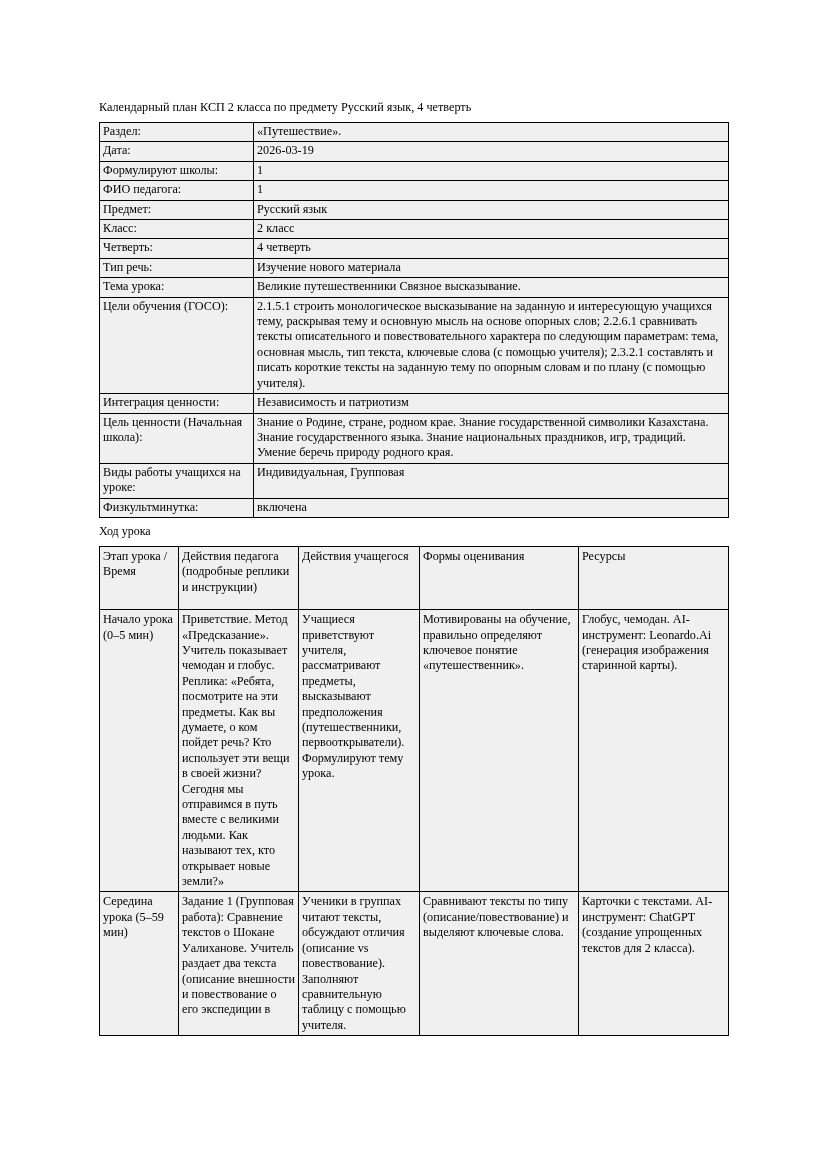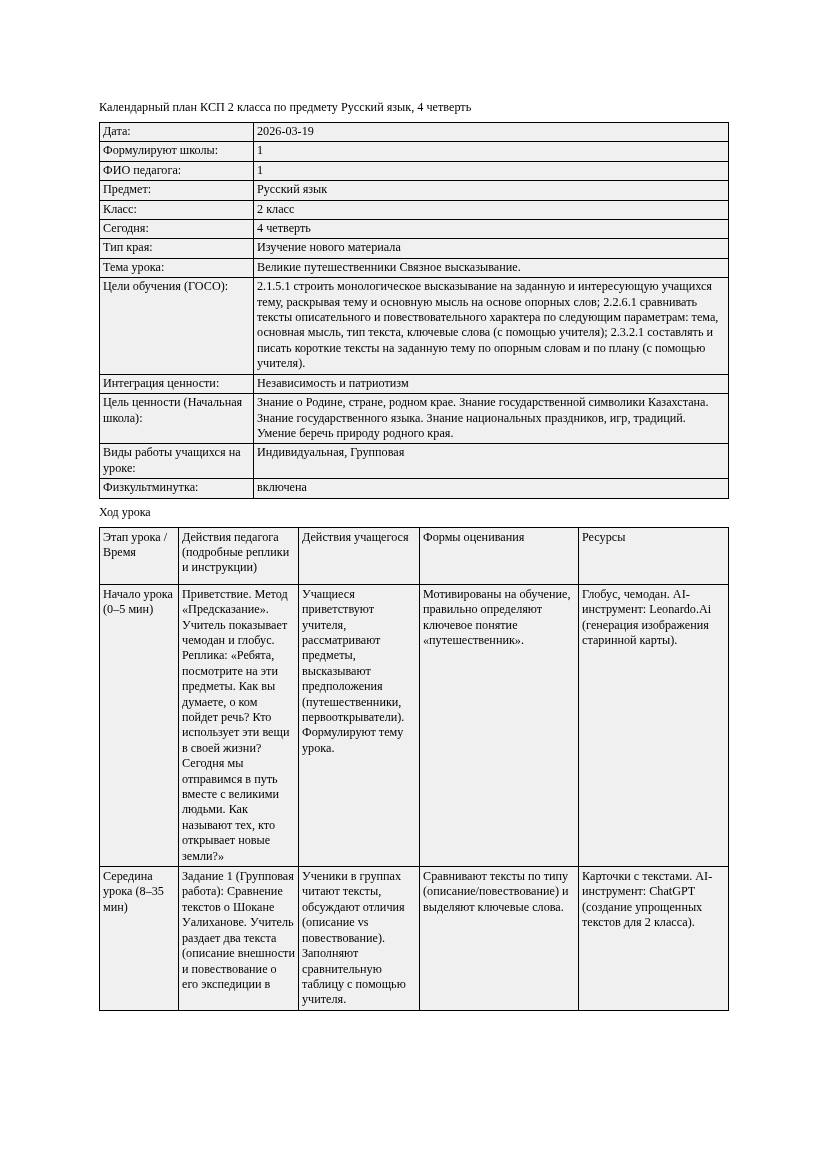--- a/index.html
+++ b/index.html
@@ -67,21 +67,21 @@
     margin: 6px 0 7px 0;
   }
 
   
   .flow-table col.f1 { width: 79px;  }
   .flow-table col.f2 { width: 120px; }
   .flow-table col.f3 { width: 121px; }
   .flow-table col.f4 { width: 159px; }
   .flow-table col.f5 { width: 150px; }
 
-  .flow-table .hdr td { padding-bottom: 8px; }
+  .flow-table .hdr td { padding-bottom: 14px; }
   .flow-table td { padding-top: 2px; }
 
   
   .clip-wrap {
     overflow: hidden;
   }
 </style>
 </head>
 <body>
 
@@ -90,45 +90,49 @@
 
     <p class="doc-title">Календарный план КСП 2 класса по предмету Русский язык, 4 четверть</p>
 
     <table class="info-table">
       <colgroup>
           <col class="c1">
           <col class="c2">
         </colgroup>
       <tbody>
         <tr>
+          <td>Раздел:</td>
+          <td>«Путешествие».</td>
+        </tr>
+        <tr>
           <td>Дата:</td>
           <td>2026-03-19</td>
         </tr>
         <tr>
           <td>Формулируют школы:</td>
           <td>1</td>
         </tr>
         <tr>
           <td>ФИО педагога:</td>
           <td>1</td>
         </tr>
         <tr>
           <td>Предмет:</td>
           <td>Русский язык</td>
         </tr>
         <tr>
           <td>Класс:</td>
           <td>2 класс</td>
         </tr>
         <tr>
-          <td>Сегодня:</td>
+          <td>Четверть:</td>
           <td>4 четверть</td>
         </tr>
         <tr>
-          <td>Тип края:</td>
+          <td>Тип речь:</td>
           <td>Изучение нового материала</td>
         </tr>
         <tr>
           <td>Тема урока:</td>
           <td>Великие путешественники Связное высказывание.</td>
         </tr>
         <tr>
           <td>Цели обучения (ГОСО):</td>
           <td>2.1.5.1 строить монологическое высказывание на заданную и интересующую учащихся тему, раскрывая тему и основную мысль на основе опорных слов; 2.2.6.1 сравнивать тексты описательного и повествовательного характера по следующим параметрам: тема, основная мысль, тип текста, ключевые слова (с помощью учителя); 2.3.2.1 составлять и писать короткие тексты на заданную тему по опорным словам и по плану (с помощью учителя).</td>
         </tr>
@@ -171,21 +175,21 @@
             <td>Ресурсы</td>
           </tr>
           <tr>
             <td>Начало урока (0–5 мин)</td>
             <td>Приветствие. Метод «Предсказание». Учитель показывает чемодан и глобус. Реплика: «Ребята, посмотрите на эти предметы. Как вы думаете, о ком пойдет речь? Кто использует эти вещи в своей жизни? Сегодня мы отправимся в путь вместе с великими людьми. Как называют тех, кто открывает новые земли?»</td>
             <td>Учащиеся приветствуют учителя, рассматривают предметы, высказывают предположения (путешественники, первооткрыватели). Формулируют тему урока.</td>
             <td>Мотивированы на обучение, правильно определяют ключевое понятие «путешественник».</td>
             <td>Глобус, чемодан. AI-инструмент: Leonardo.Ai (генерация изображения старинной карты).</td>
           </tr>
           <tr>
-            <td>Середина урока (8–35 мин)</td>
+            <td>Середина урока (5–59 мин)</td>
             <td>Задание 1 (Групповая работа): Сравнение текстов о Шокане Уалиханове. Учитель раздает два текста (описание внешности и повествование о его экспедиции в</td>
             <td>Ученики в группах читают тексты, обсуждают отличия (описание vs повествование). Заполняют сравнительную таблицу с помощью учителя.</td>
             <td>Сравнивают тексты по типу (описание/повествование) и выделяют ключевые слова.</td>
             <td>Карточки с текстами. AI-инструмент: ChatGPT (создание упрощенных текстов для 2 класса).</td>
           </tr>
         </tbody>
       </table>
     </div>
 
   </div>

